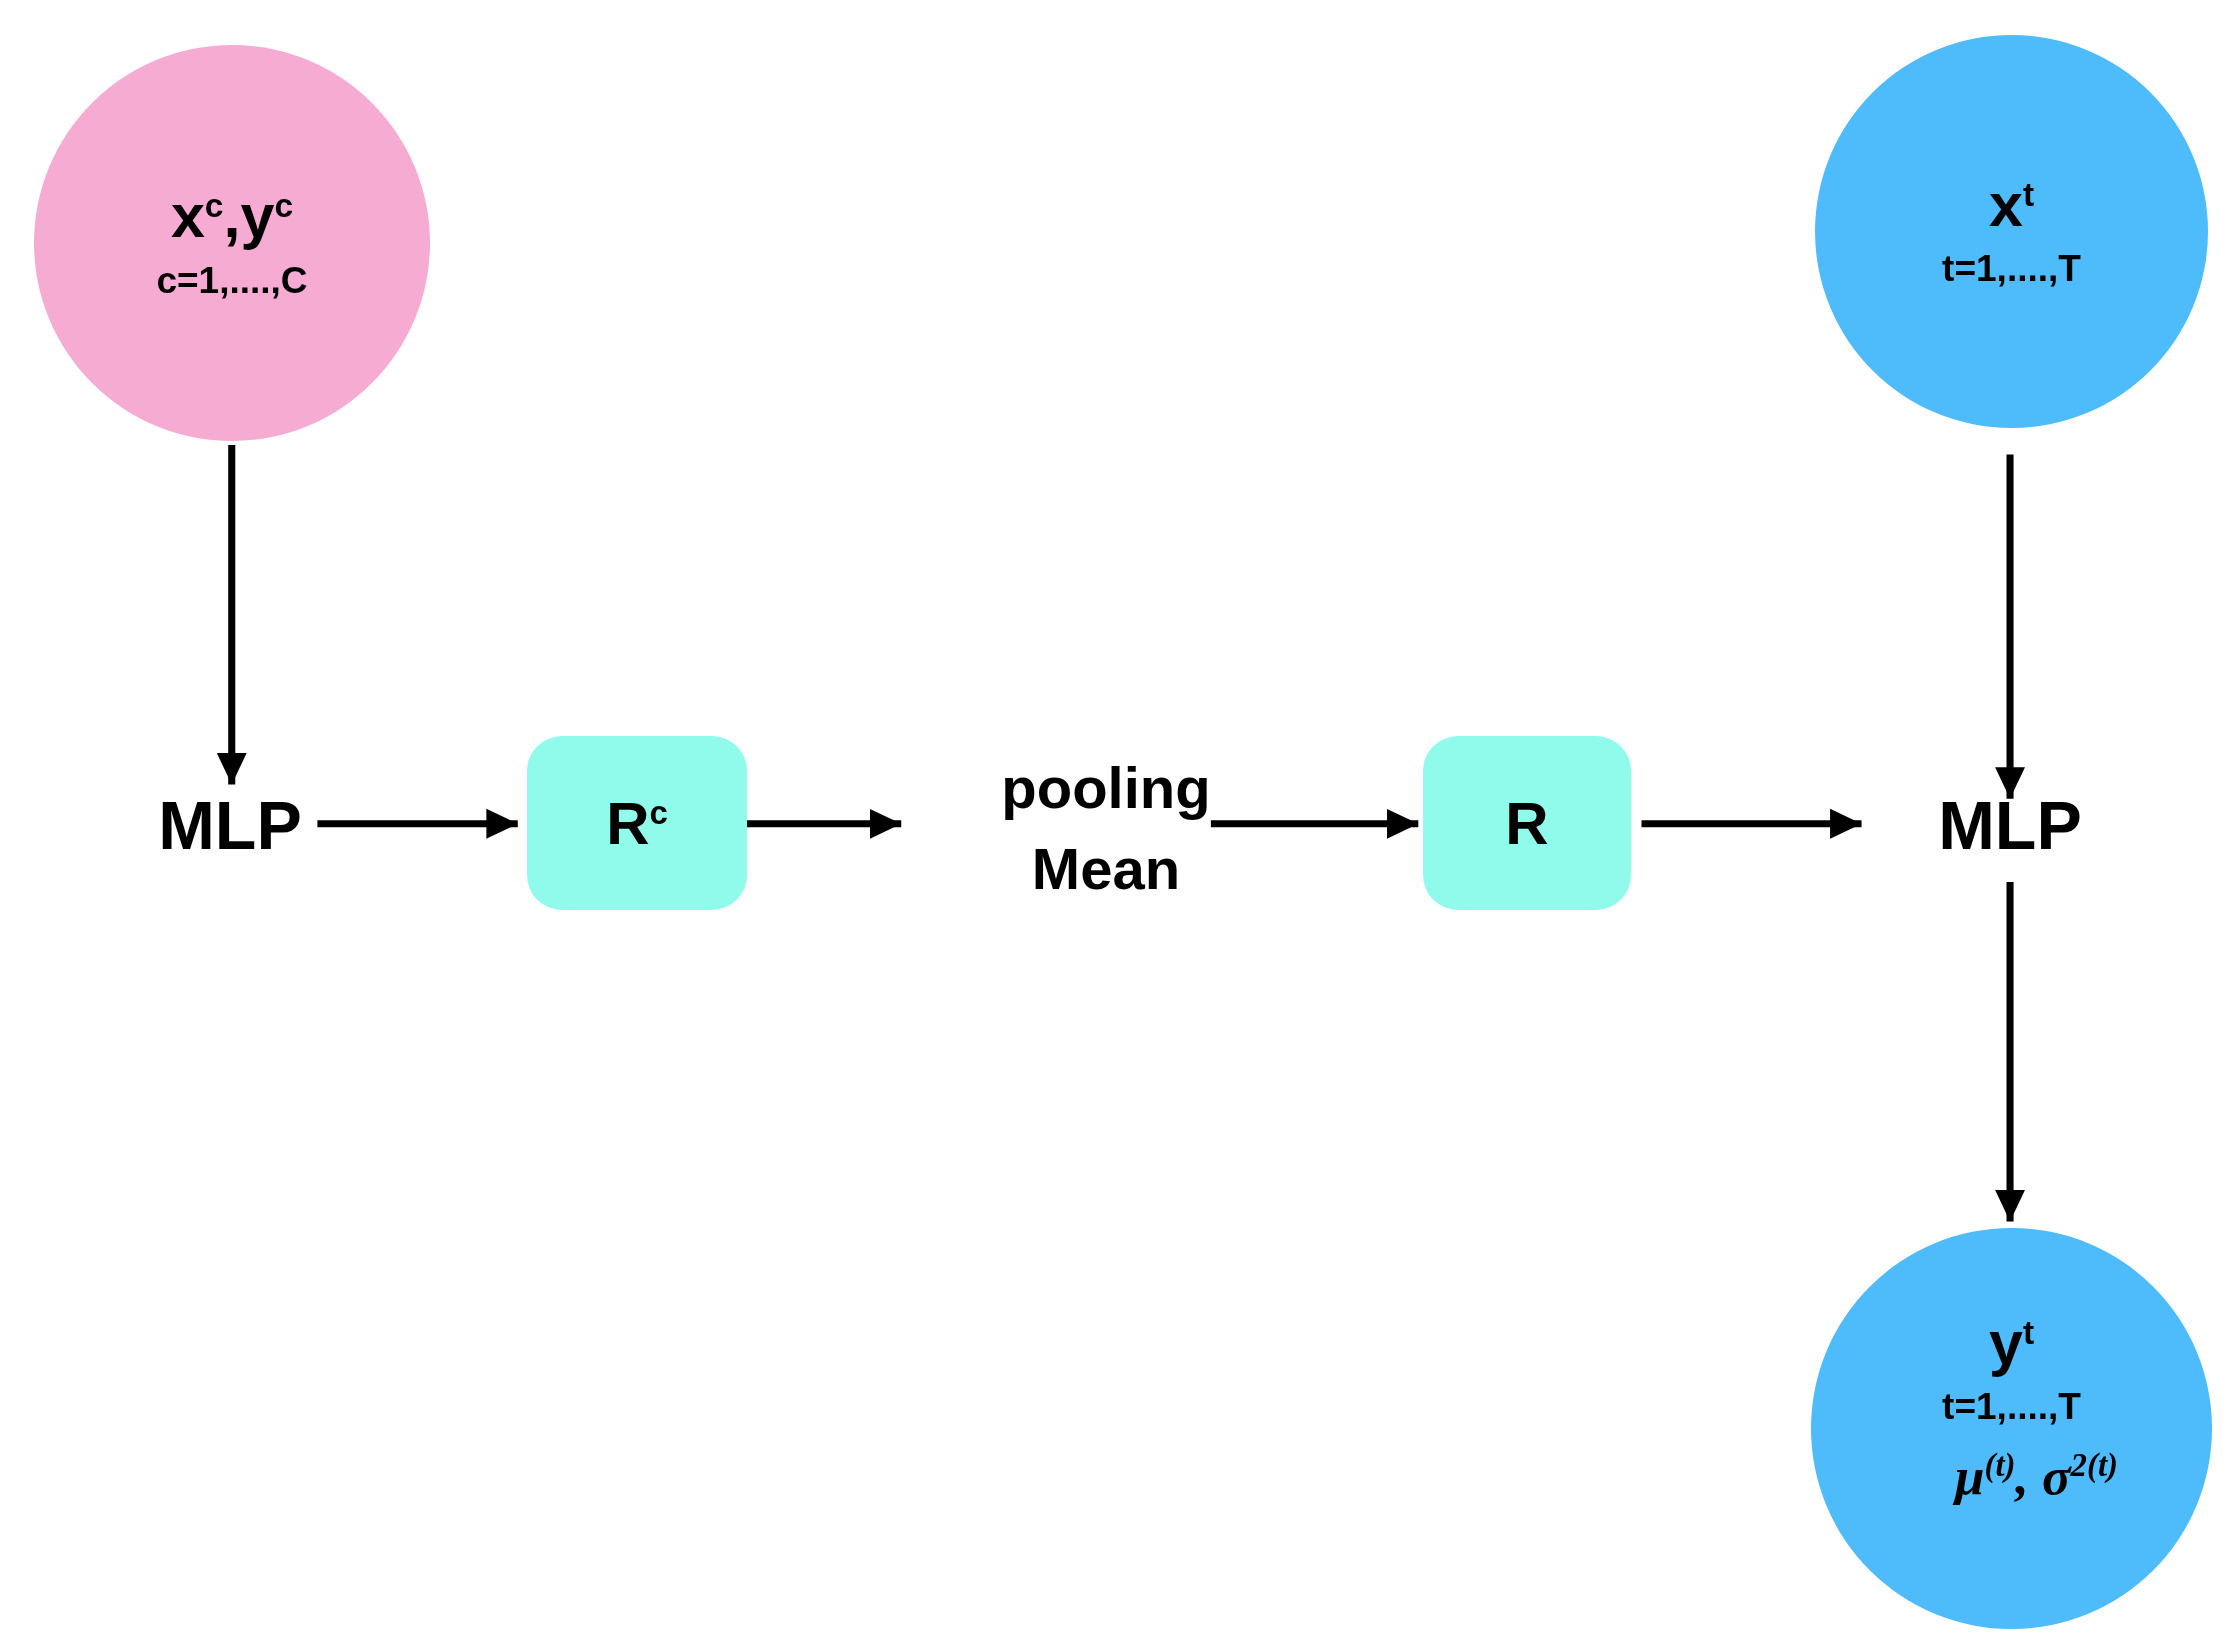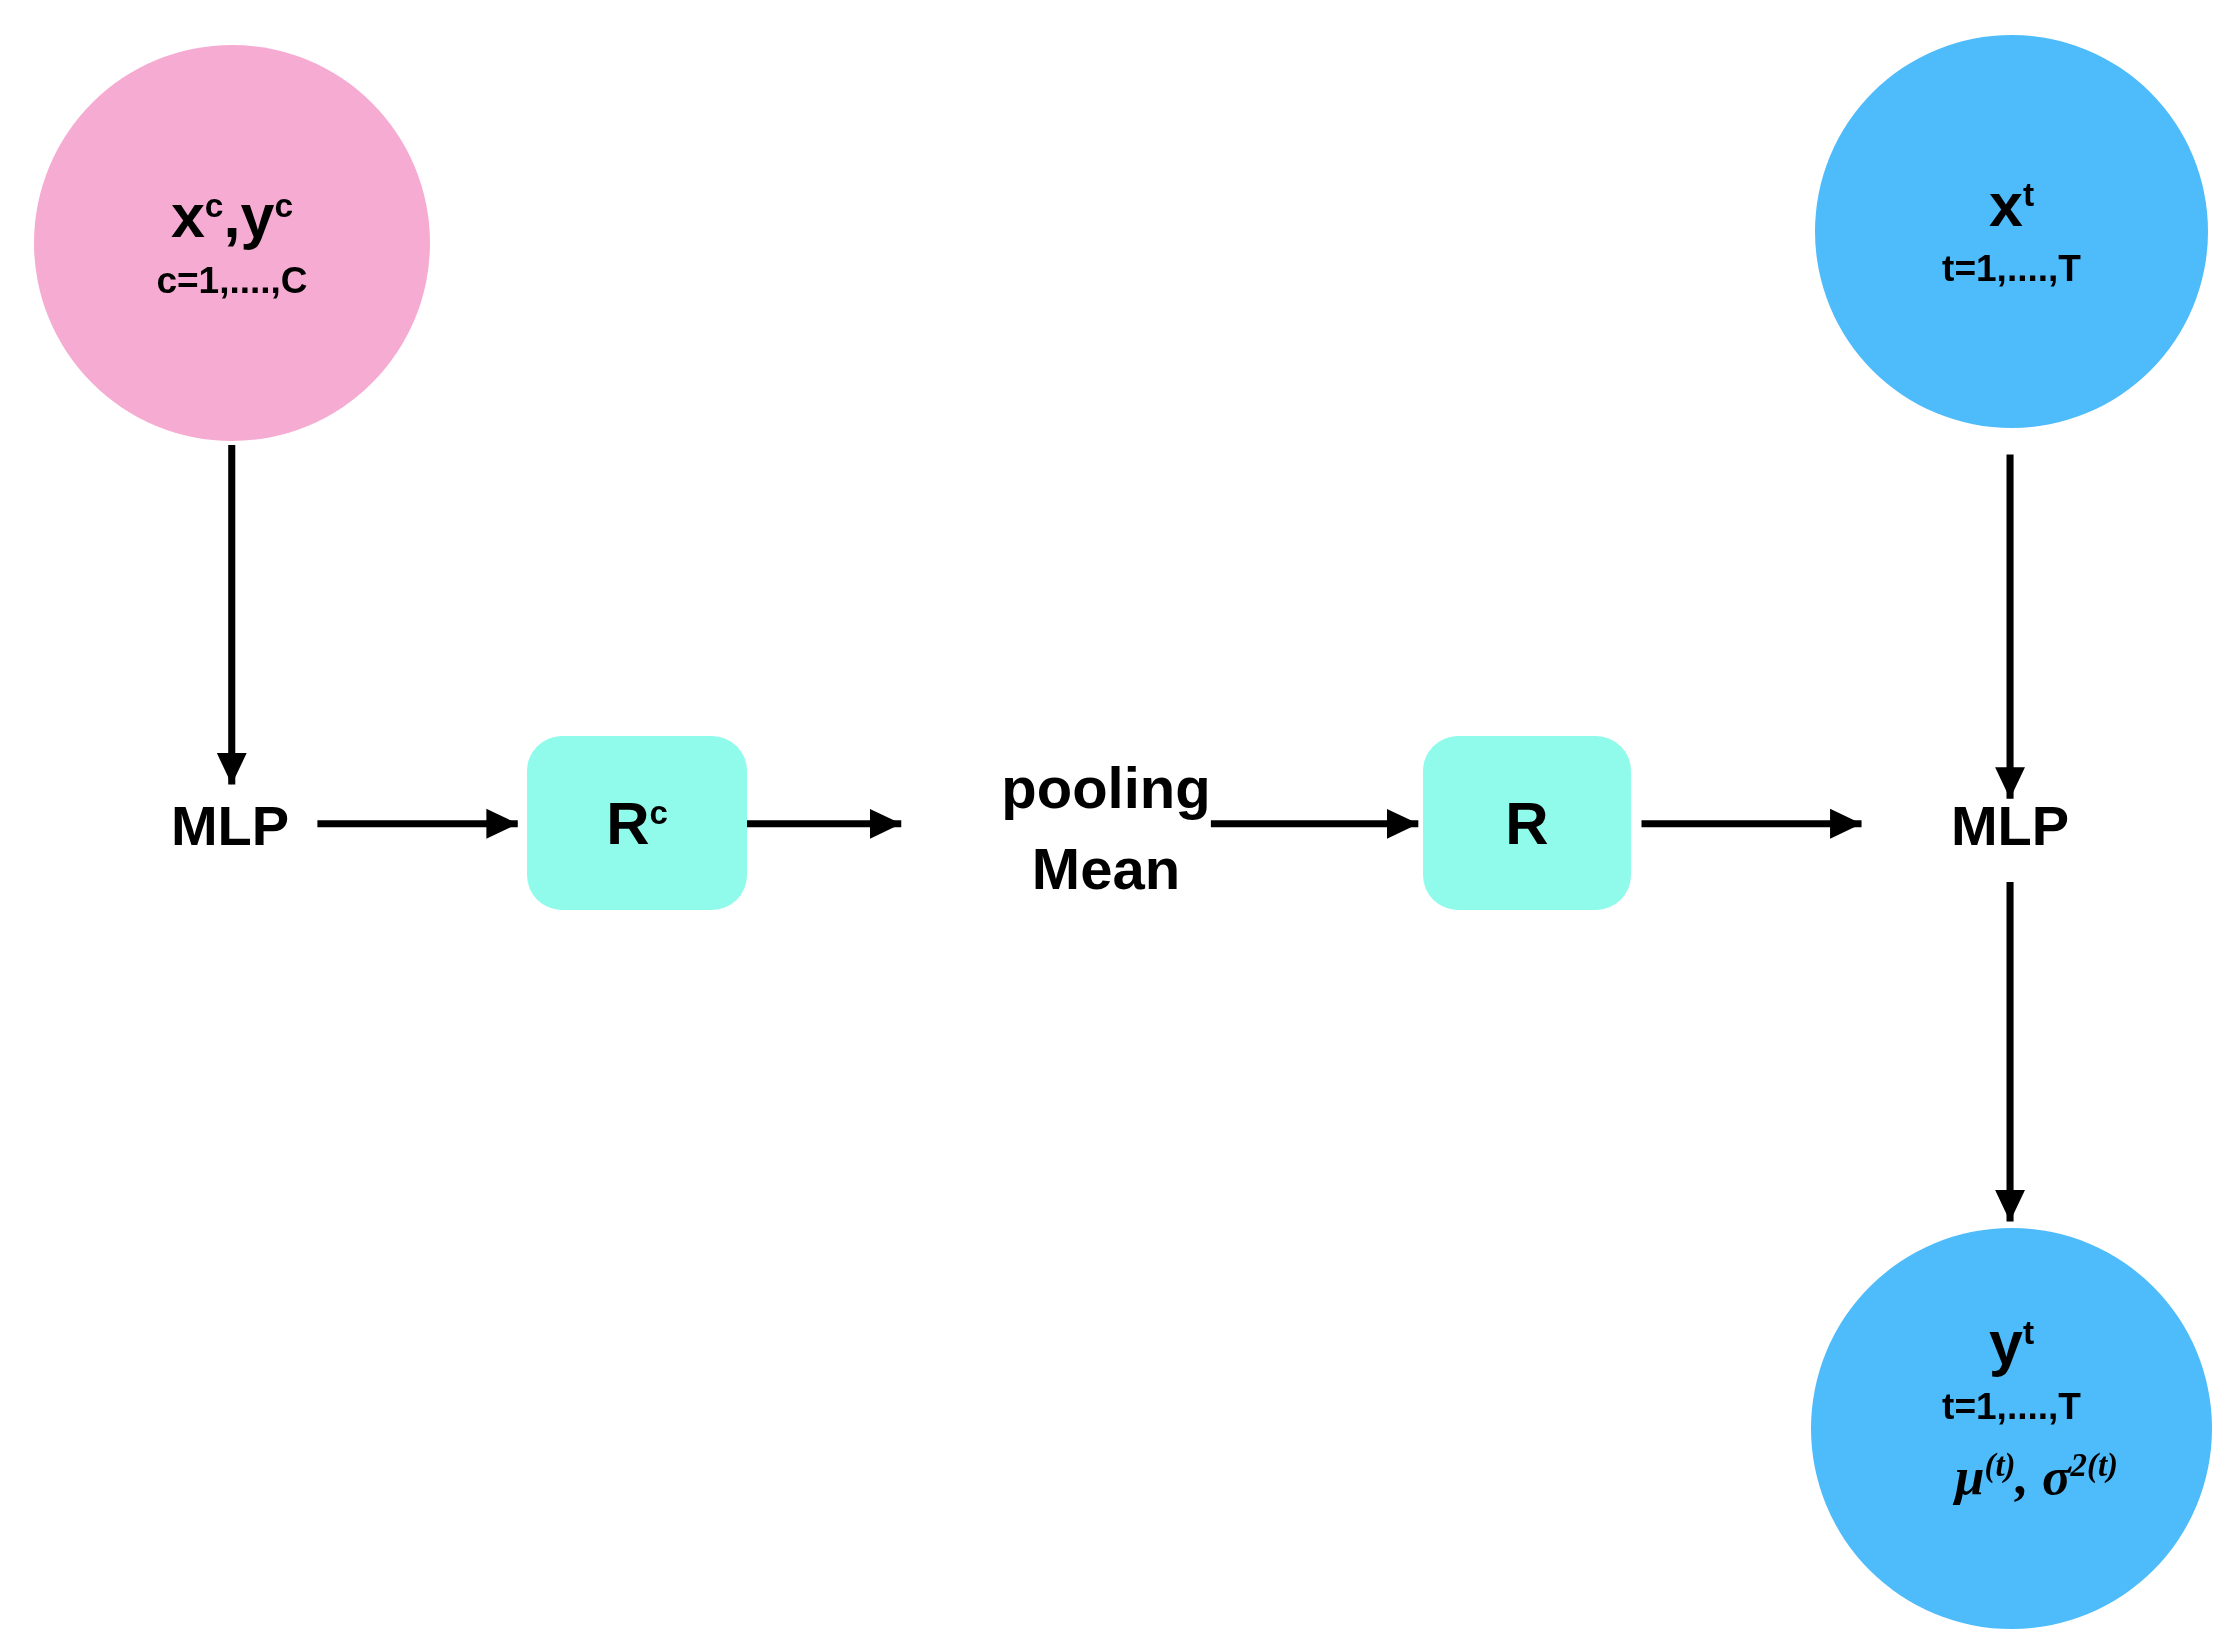--- a/index.html
+++ b/index.html
@@ -82,21 +82,21 @@
     margin-left: 50px;
     white-space: nowrap;
   }
   .math-label .sup {
     font-size: 0.62em;
     top: -0.55em;
   }
   .mlp-label {
     position: absolute;
     transform: translate(-50%, -50%);
-    font-size: 56px;
+    font-size: 68px;
     font-weight: bold;
     white-space: nowrap;
   }
   .mlp-left  { left: 223px;  top: 825px; }
   .mlp-right { left: 2003px; top: 825px; }
   .repr-box {
     position: absolute;
     background: var(--cyan, #90FBEA);
     border-radius: 35px;
     display: flex;

